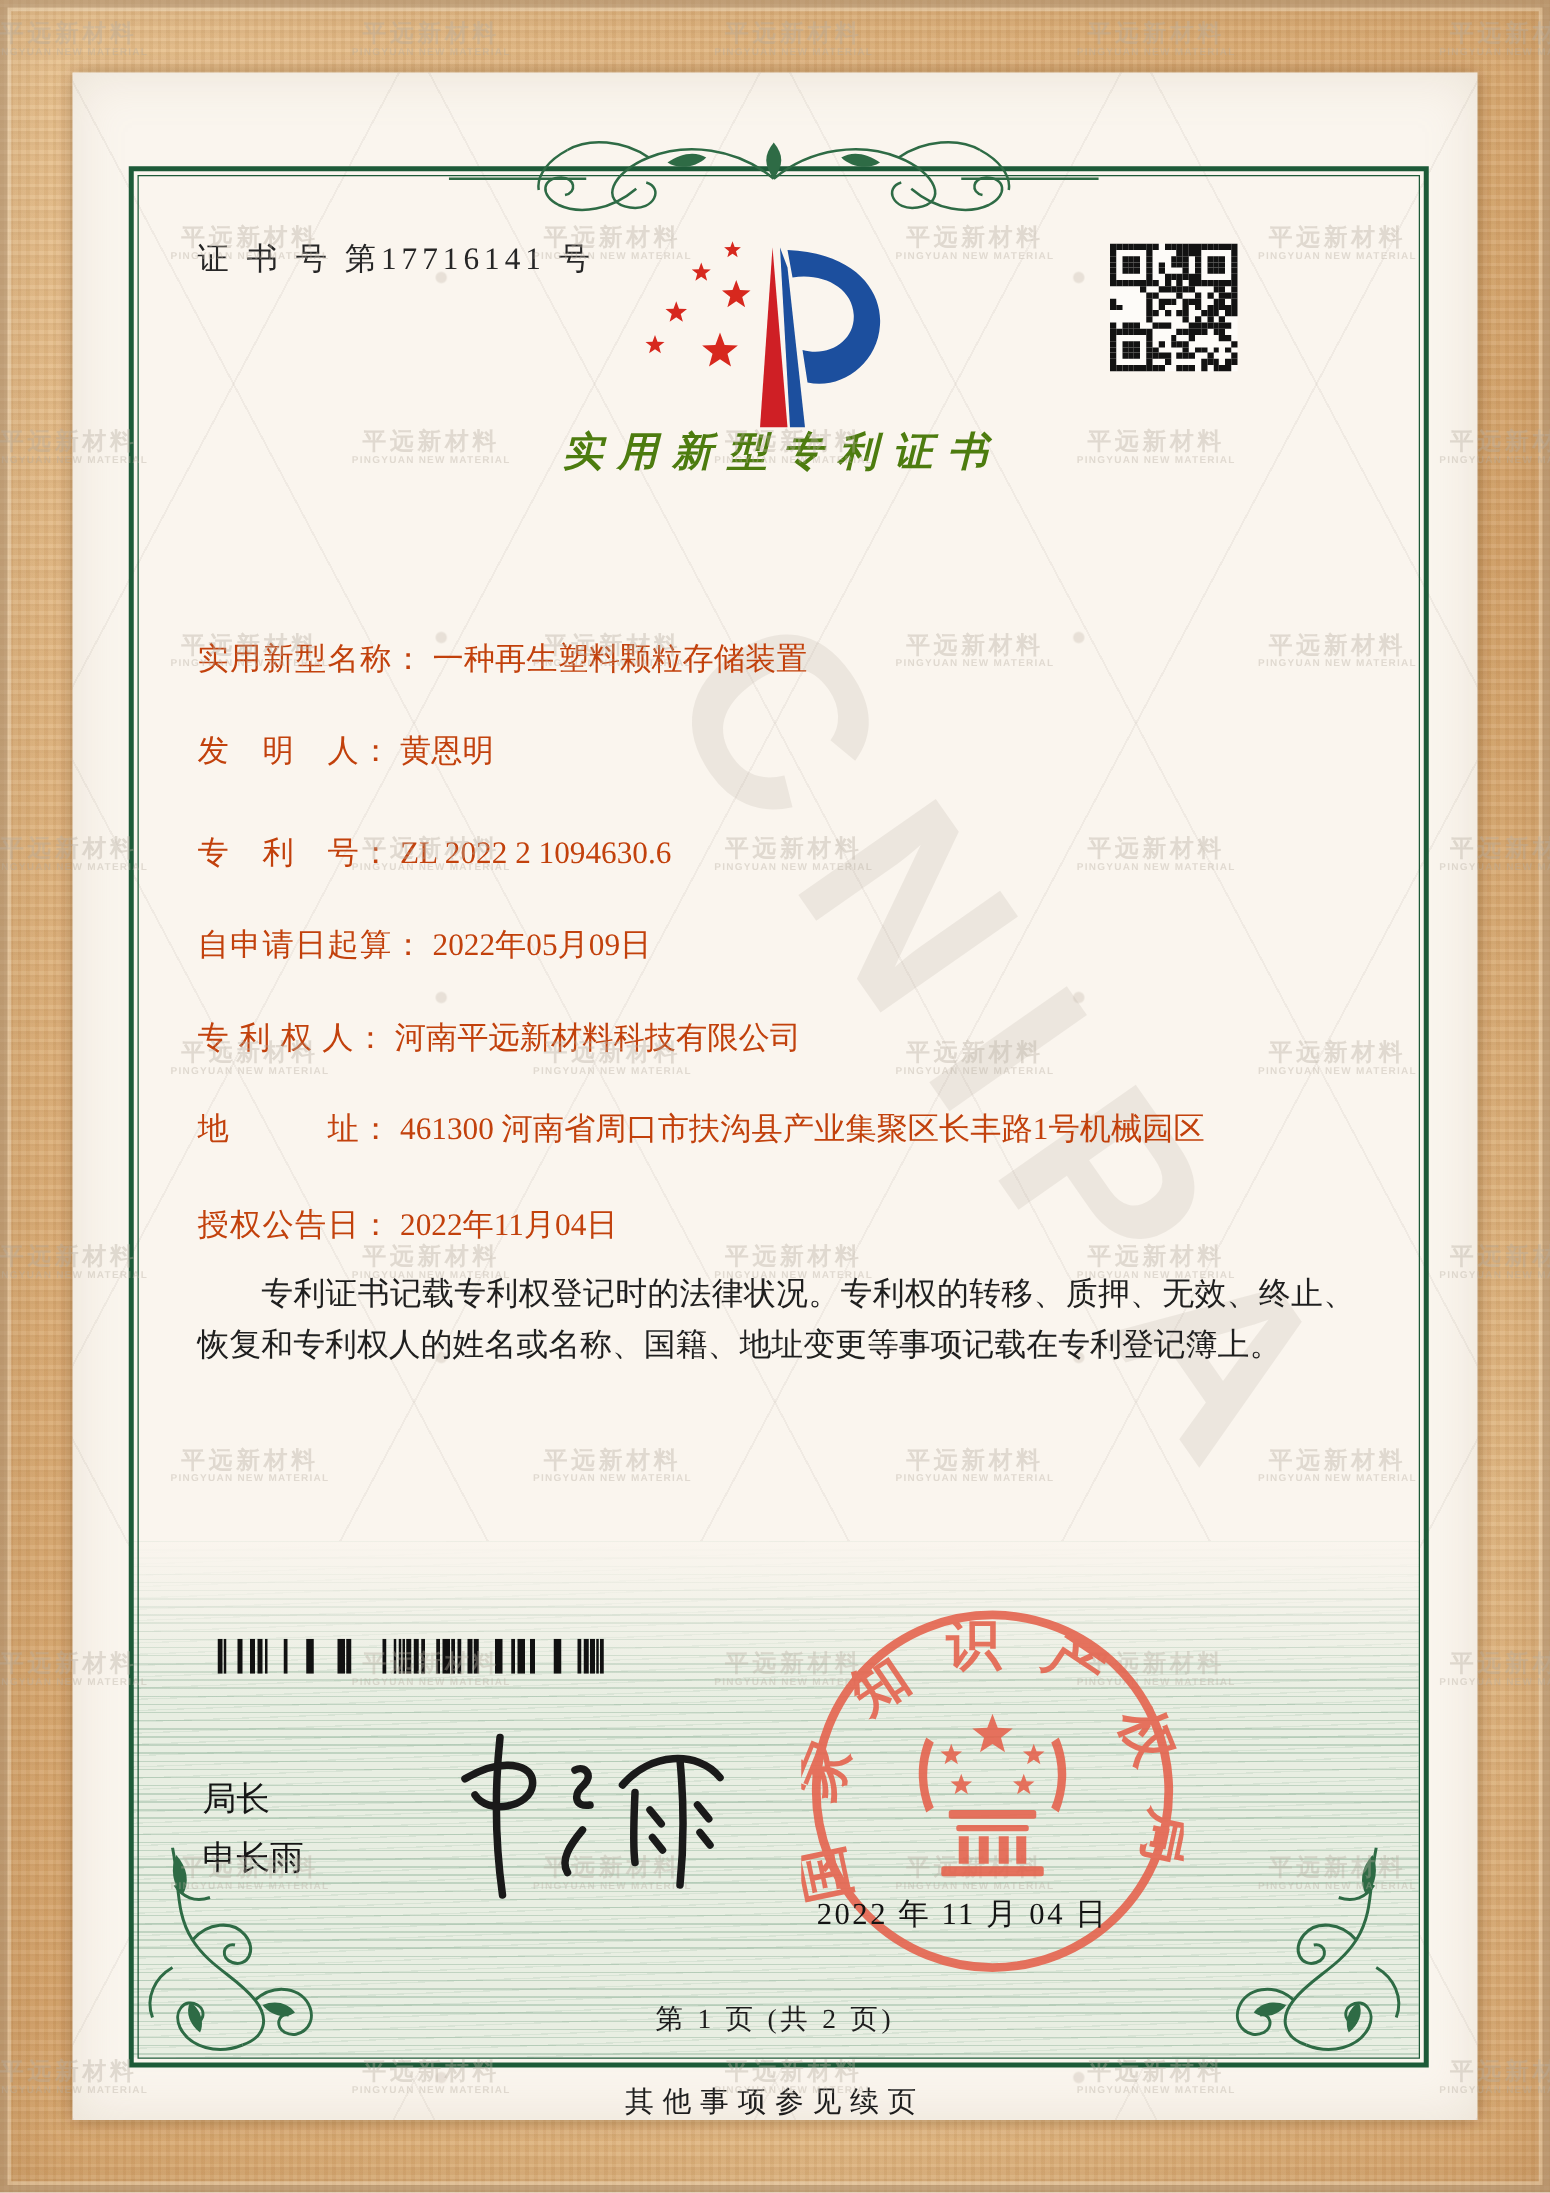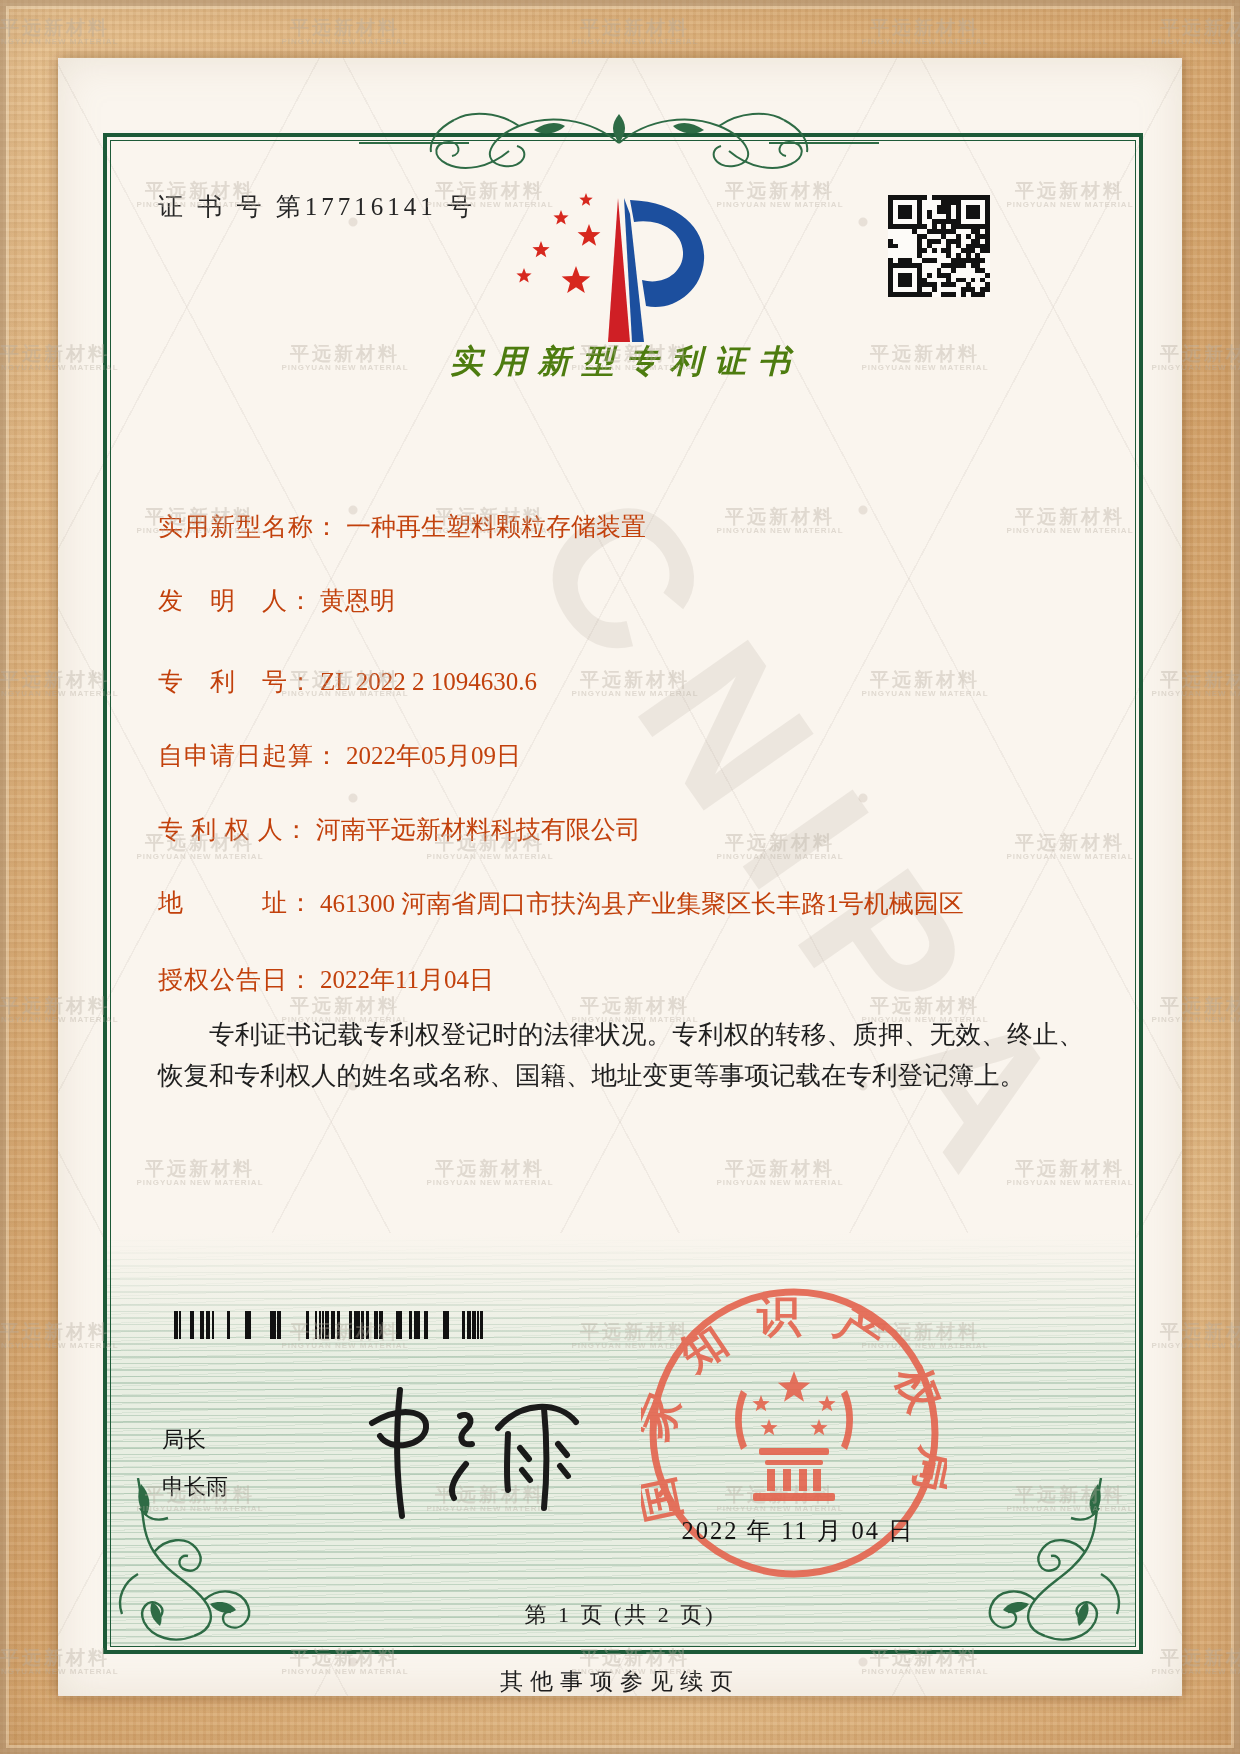--- a/index.html
+++ b/index.html
@@ -64,25 +64,25 @@
   .field-row{position:absolute;left:100px;z-index:4;font-size:25px;color:#c2410c;white-space:nowrap;}
   .field-row .lab{letter-spacing:1px;}
   .field-row .val{margin-left:6px;}
   .field-row.wrap{white-space:normal;width:930px;}
   .field-row.wrap .val{display:inline-block;vertical-align:top;width:648px;line-height:36px;margin-left:6px;}
   .grant-row{left:100px;top:905px;width:932px;}
   .grant-right{position:absolute;left:492px;top:0;white-space:nowrap;}
   .body-text{left:100px;top:956px;width:926px;font-size:25.5px;line-height:41px;text-align:justify;color:#1f1f1f;}
   .body-text p{margin:0;text-indent:2em;}
   .barcode{left:116px;top:1253px;width:316px;height:28px;}
-  .signer{left:104px;top:1358px;font-size:22px;line-height:47px;color:#161616;
+  .signer{left:104px;top:1358px;font-size:27px;line-height:47px;color:#161616;
           font-family:"Liberation Sans","DejaVu Sans",sans-serif;}
   .signature{left:290px;top:1320px;width:250px;height:155px;z-index:6;}
   .seal{left:583px;top:1222px;width:306px;height:306px;z-index:6;}
-  .seal-date{left:620px;top:1456px;width:240px;text-align:center;font-size:24.5px;
+  .seal-date{left:592px;top:1456px;width:240px;text-align:center;font-size:24.5px;
              letter-spacing:2px;color:#141414;z-index:7;}
   .page-footer{left:0;right:0;top:1542px;text-align:center;font-size:22px;letter-spacing:3px;color:#1d1d1d;}
   .cont-note{left:0;right:0;top:1608px;text-align:center;font-size:23px;letter-spacing:7px;color:#1d1d1d;}
 </style>
 </head>
 <body>
 
 <div class="wood"></div>
 
 <div class="paper">

